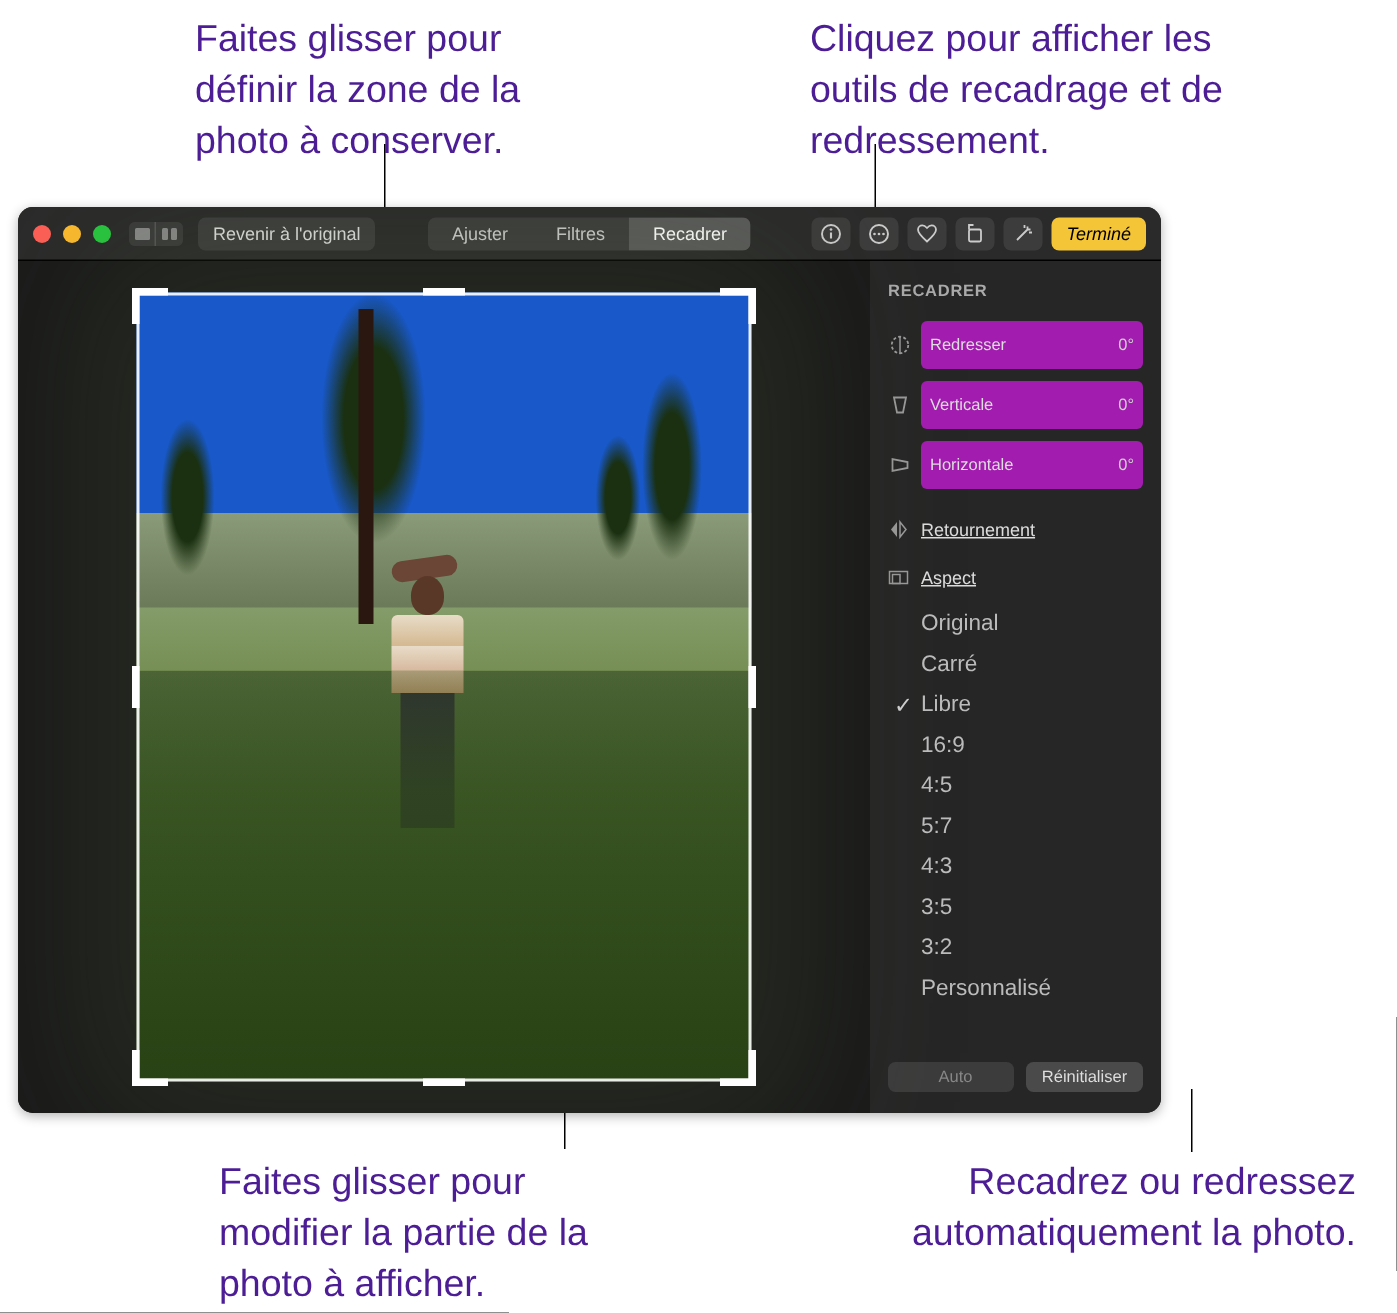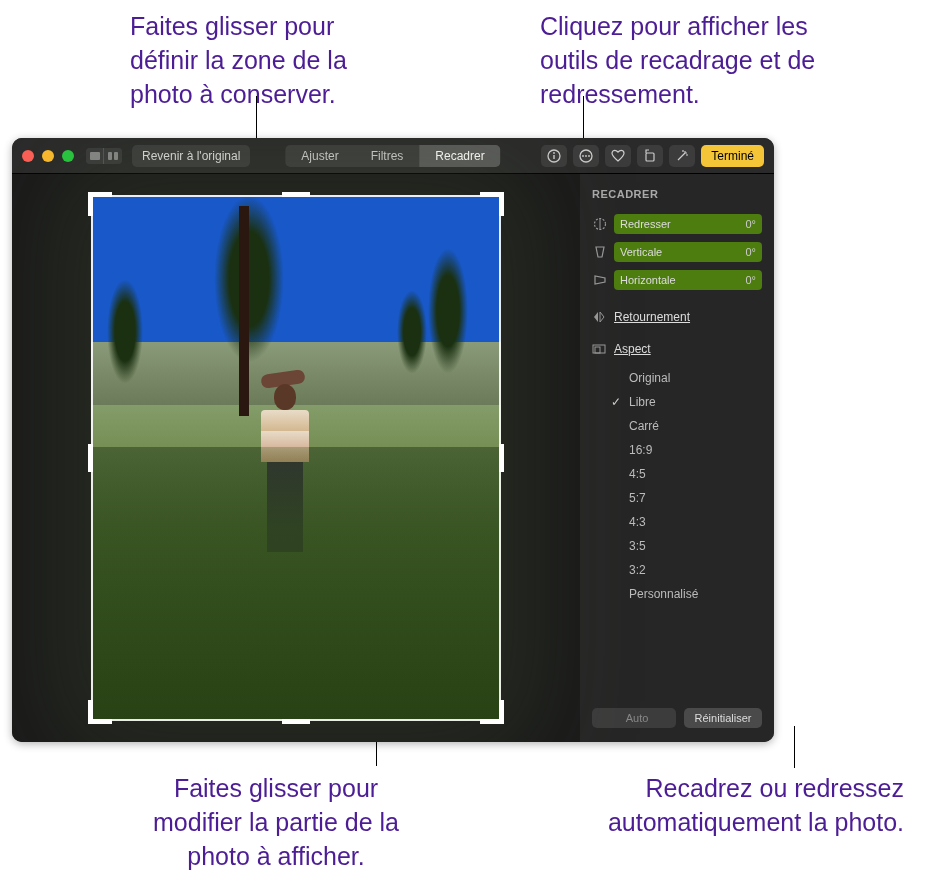--- a/index.html
+++ b/index.html
@@ -121,20 +121,21 @@
     }
     .done-btn {
       background: #f5c538;
       color: #000;
       border: none;
       border-radius: 5px;
       padding: 4px 10px;
       font-size: 12px;
       font-weight: 500;
       cursor: pointer;
+      font-style: italic;
     }
     .main-area {
       display: flex;
       height: calc(100% - 36px);
     }
     .photo-viewport {
       flex: 1;
       background: #1a1a1a;
       position: relative;
       display: flex;
@@ -321,25 +322,25 @@
       height: 16px;
       display: flex;
       align-items: center;
       justify-content: center;
       color: #999;
       flex-shrink: 0;
     }
     .slider-body {
       flex: 1;
       height: 20px;
-      background: #4d7c0f;
+      background: #a21caf;
       border-radius: 4px;
       display: flex;
       align-items: center;
-      padding: 4px 6px;
+      padding: 16px 6px;
       position: relative;
     }
     .slider-label {
       font-size: 11px;
       color: #ddd;
     }
     .slider-value {
       margin-left: auto;
       font-size: 11px;
       color: #ccc;
@@ -360,25 +361,24 @@
       font-size: 12px;
       color: #ddd;
       text-decoration: underline;
     }
     .aspect-list {
       margin-left: 22px;
       margin-top: 4px;
     }
     .aspect-item {
       padding: 5px 0;
-      font-size: 12px;
+      font-size: 15px;
       color: #bbb;
       cursor: pointer;
       position: relative;
-      margin-left: 15px;
     }
     .aspect-item.selected::before {
       content: '✓';
       position: absolute;
       left: -18px;
       color: #ccc;
     }
     .sidebar-footer {
       margin-top: auto;
       display: flex;
@@ -401,21 +401,21 @@
     .reset-btn {
       background: #4a4a4a;
       color: #ddd;
     }
   </style>
 </head>
 <body>
 
 <div class="callout" style="top:10px; left:130px; width:260px;">Faites glisser pour définir la zone de la photo à conserver.</div>
 <div class="callout" style="top:10px; left:540px; width:300px;">Cliquez pour afficher les outils de recadrage et de redressement.</div>
-<div class="callout" style="top:772px; left:146px; width:260px; text-align:center;">Faites glisser pour modifier la partie de la photo à afficher.</div>
+<div class="callout" style="top:772px; left:146px; width:260px; text-align:left;">Faites glisser pour modifier la partie de la photo à afficher.</div>
 <div class="callout" style="top:772px; left:594px; width:310px; text-align:right;">Recadrez ou redressez automatiquement la photo.</div>
 
 <div class="callout-line" style="top:96px; left:256px; width:1px; height:100px;"></div>
 <div class="callout-line" style="top:96px; left:583px; width:1px; height:50px;"></div>
 <div class="callout-line" style="top:722px; left:376px; width:1px; height:44px;"></div>
 <div class="callout-line" style="top:726px; left:794px; width:1px; height:42px;"></div>
 
 <div class="app-window">
 
   <div class="title-bar">
@@ -566,22 +566,22 @@
           <svg width="14" height="14" viewBox="0 0 14 14">
               <rect x="1" y="3" width="12" height="8" fill="none" stroke="#999" stroke-width="1"></rect>
               <rect x="3" y="5" width="5" height="6" fill="none" stroke="#999" stroke-width="1"></rect>
             </svg>
         </div>
         <span class="section-label">Aspect</span>
       </div>
 
       <div class="aspect-list" id="aspect-list">
           <div class="aspect-item">Original</div>
+          <div class="aspect-item">Carré</div>
           <div class="aspect-item selected">Libre</div>
-          <div class="aspect-item">Carré</div>
           <div class="aspect-item">16:9</div>
           <div class="aspect-item">4:5</div>
           <div class="aspect-item">5:7</div>
           <div class="aspect-item">4:3</div>
           <div class="aspect-item">3:5</div>
           <div class="aspect-item">3:2</div>
           <div class="aspect-item">Personnalisé</div>
         </div>
 
       <div class="sidebar-footer">

